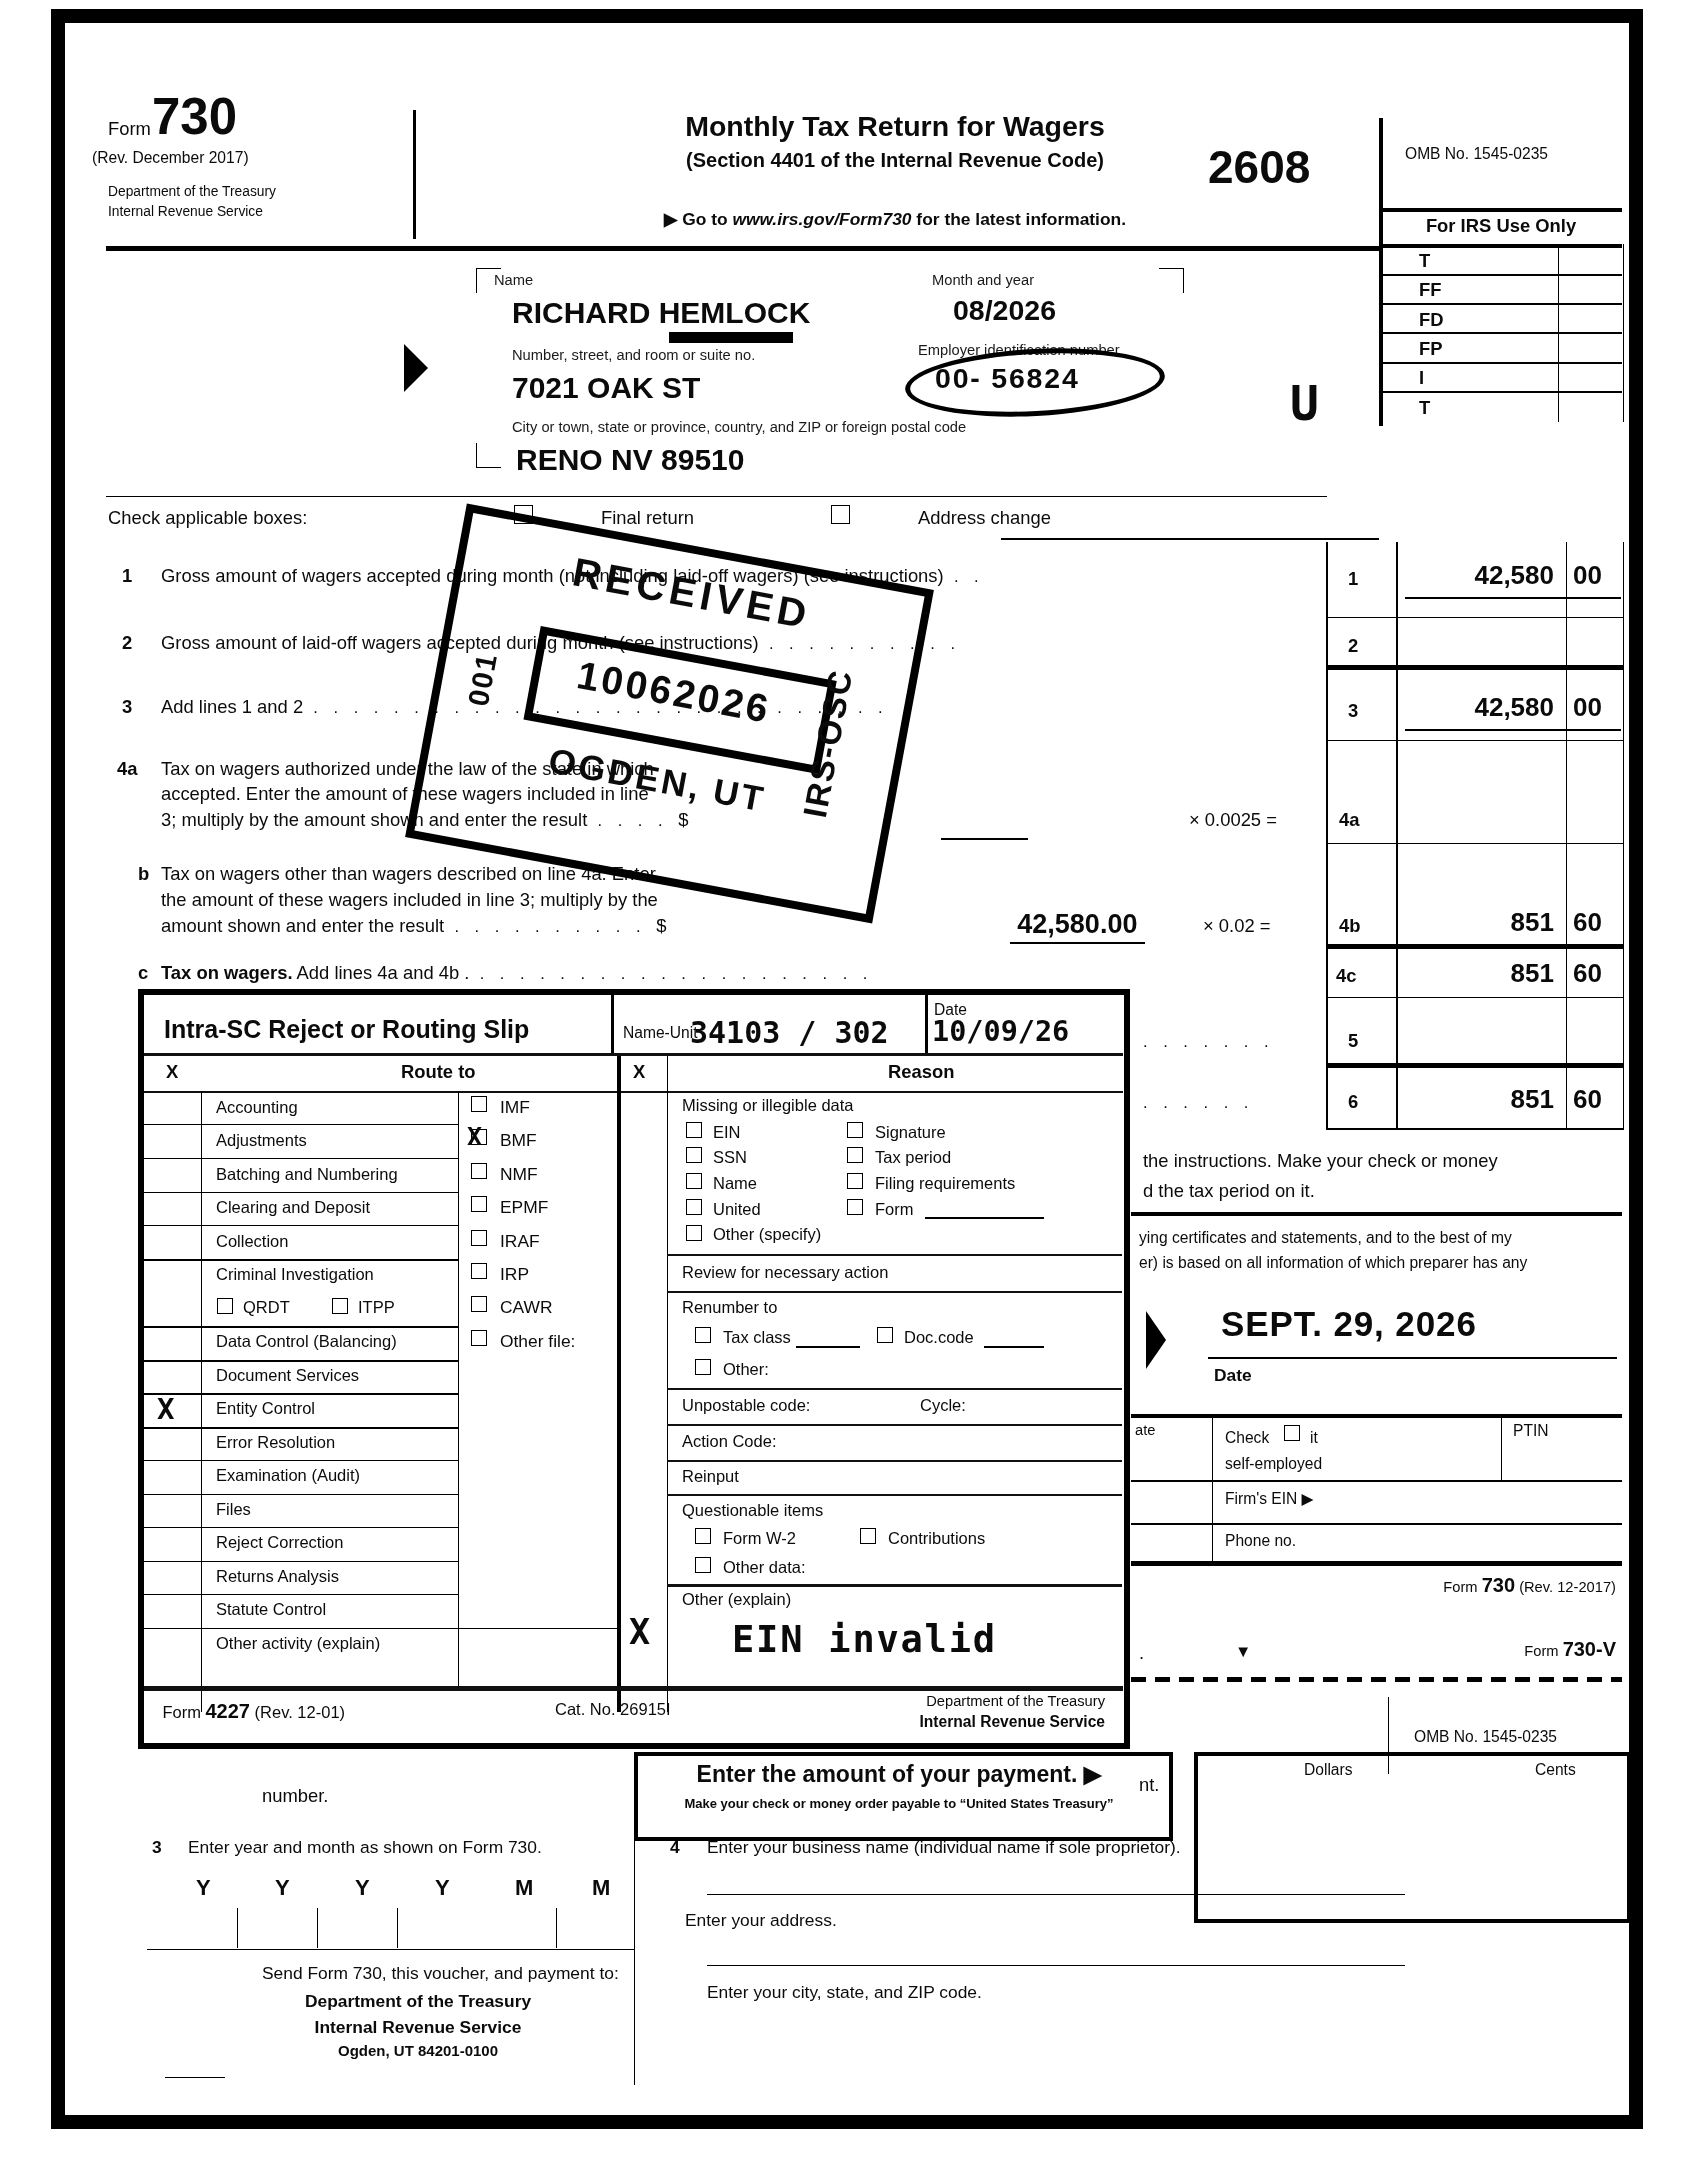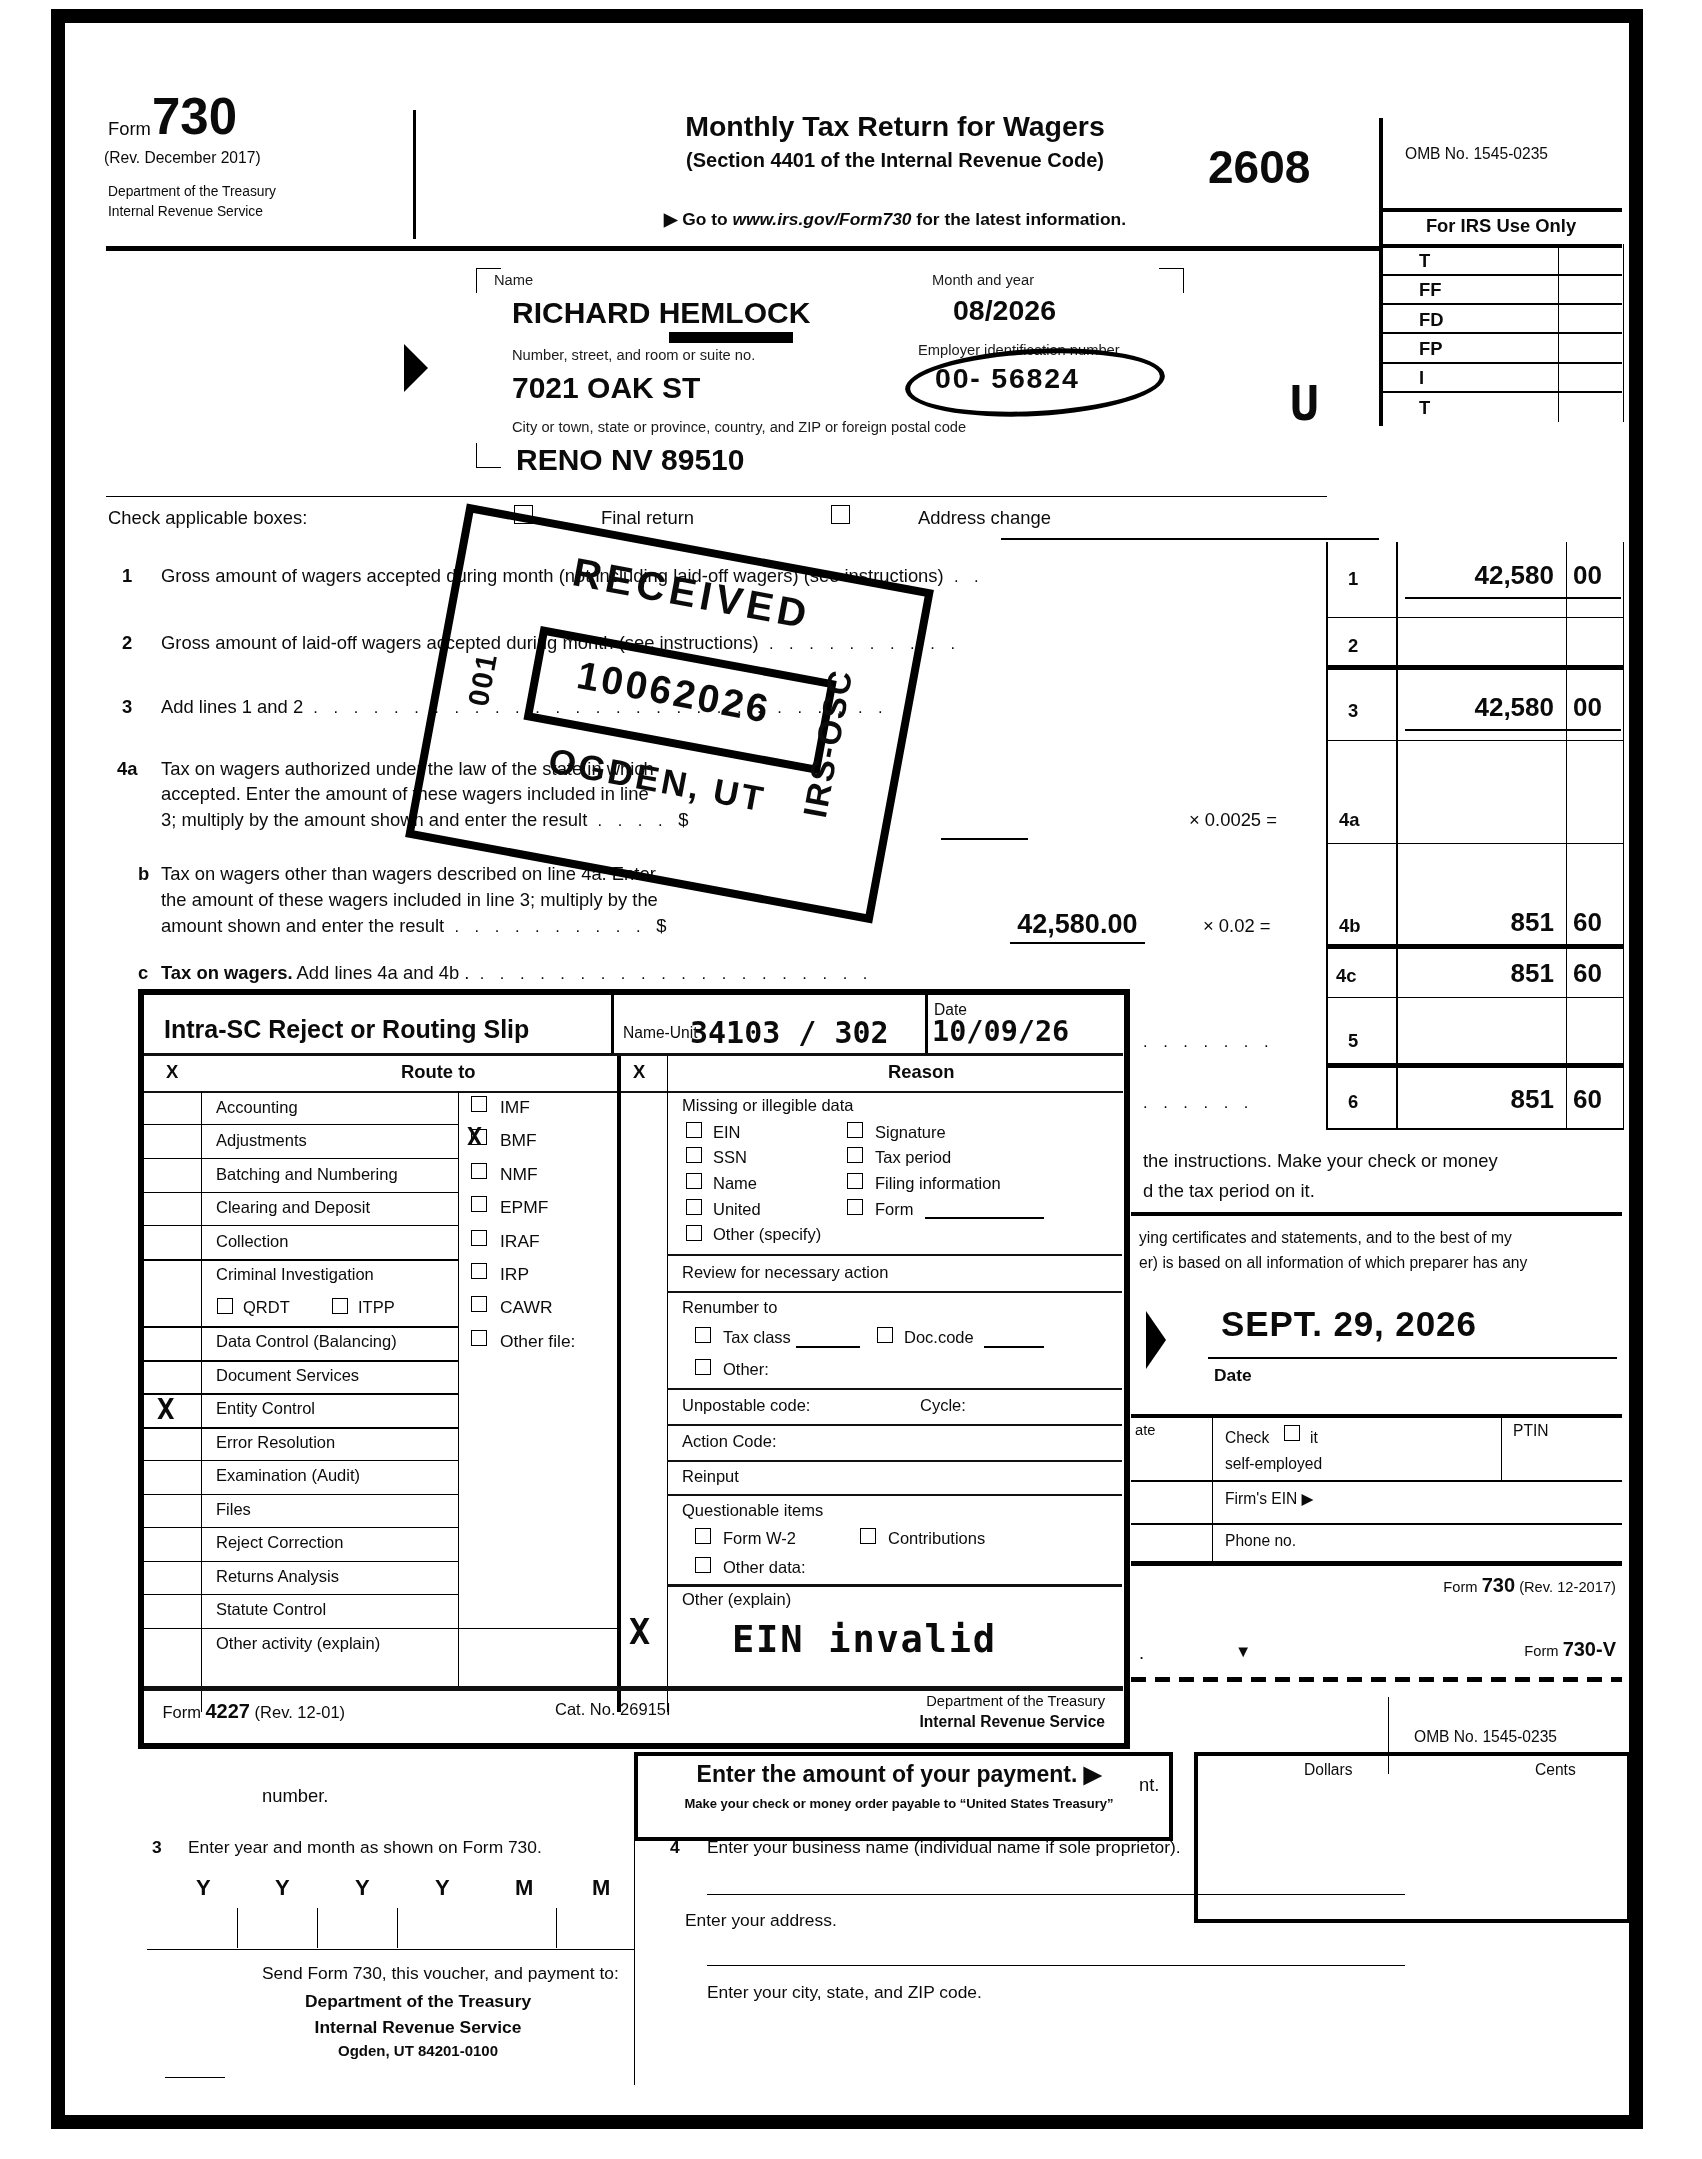--- a/index.html
+++ b/index.html
@@ -20,21 +20,21 @@
   .handw{font-family:"DejaVu Sans Mono","DejaVu Sans",monospace;}
 </style>
 </head>
 <body>
 
 <div class="page">
   <div class="frame"></div>
 
   <div class="abs" style="left:108px;top:118px;font-size:18.4px;"><span>Form</span></div>
   <div class="abs b" style="left:152px;top:87px;font-size:51px;"><span>730</span></div>
-  <div class="abs" style="left:104px;top:149px;font-size:15.6px;"><span>(Rev. December 2017)</span></div>
+  <div class="abs" style="left:92px;top:149px;font-size:15.6px;"><span>(Rev. December 2017)</span></div>
   <div class="abs" style="left:108px;top:184px;font-size:13.8px;"><span>Department of the Treasury</span></div>
   <div class="abs" style="left:108px;top:204px;font-size:13.8px;"><span>Internal Revenue Service</span></div>
   <div class="vl" style="left:413px;top:110px;height:129px;width:2.8px;"></div>
 
   <div class="abs b" style="left:895px;top:110px;font-size:28.5px;transform:translateX(-50%);"><span>Monthly Tax Return for Wagers</span></div>
   <div class="abs b" style="left:895px;top:149px;font-size:20px;transform:translateX(-50%);"><span>(Section 4401 of the Internal Revenue Code)</span></div>
   <div class="abs b" style="left:895px;top:209px;font-size:17.4px;transform:translateX(-50%);"><span>▶ Go to </span><span class="i">www.irs.gov/Form730</span><span> for the latest information.</span></div>
   <div class="abs b" style="left:1208px;top:140px;font-size:46px;"><span>2608</span></div>
 
   <div class="hl" style="left:106px;top:246px;width:1276px;height:4.6px;"></div>
@@ -316,21 +316,21 @@
     <div class="abs" style="left:569px;top:128px;font-size:16.5px;"><span>EIN</span></div>
     <div class="cbs" style="left:703px;top:127px;"></div>
     <div class="abs" style="left:731px;top:128px;font-size:16.5px;"><span>Signature</span></div>
     <div class="cbs" style="left:542px;top:152px;"></div>
     <div class="abs" style="left:569px;top:153px;font-size:16.5px;"><span>SSN</span></div>
     <div class="cbs" style="left:703px;top:152px;"></div>
     <div class="abs" style="left:731px;top:153px;font-size:16.5px;"><span>Tax period</span></div>
     <div class="cbs" style="left:542px;top:178px;"></div>
     <div class="abs" style="left:569px;top:179px;font-size:16.5px;"><span>Name</span></div>
     <div class="cbs" style="left:703px;top:178px;"></div>
-    <div class="abs" style="left:731px;top:179px;font-size:16.5px;"><span>Filing information</span></div>
+    <div class="abs" style="left:731px;top:179px;font-size:16.5px;"><span>Filing requirements</span></div>
     <div class="cbs" style="left:542px;top:204px;"></div>
     <div class="abs" style="left:569px;top:205px;font-size:16.5px;"><span>United</span></div>
     <div class="cbs" style="left:703px;top:204px;"></div>
     <div class="abs" style="left:731px;top:205px;font-size:16.5px;"><span>Form</span></div>
     <div class="hl" style="left:781px;top:222px;width:119px;height:1.8px;"></div>
     <div class="cbs" style="left:542px;top:230px;"></div>
     <div class="abs" style="left:569px;top:230px;font-size:16.5px;"><span>Other (specify)</span></div>
     <div class="slip-sep" style="left:523px;top:259px;width:455px;height:1.8px;"></div>
     <div class="abs" style="left:538px;top:268px;font-size:16.5px;"><span>Review for necessary action</span></div>
     <div class="slip-sep" style="left:523px;top:296px;width:455px;height:1.8px;"></div>

